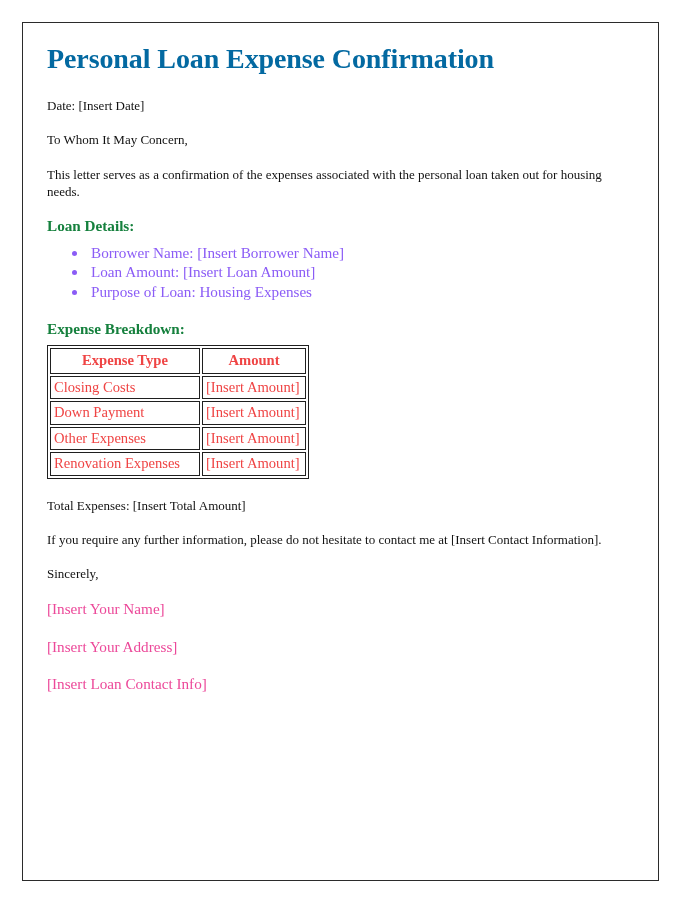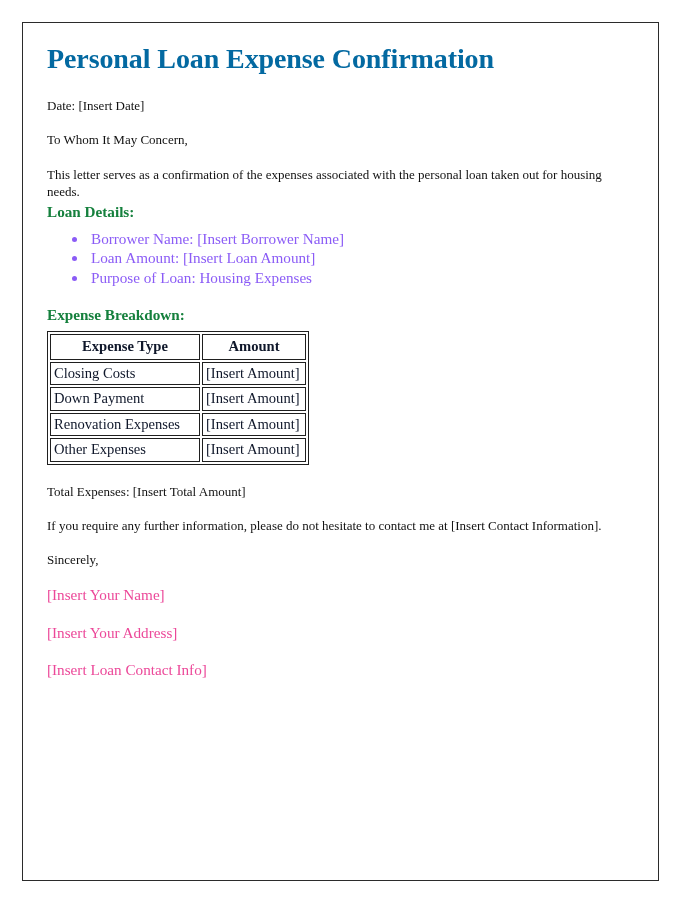--- a/index.html
+++ b/index.html
@@ -47,21 +47,21 @@
   }
 
   
   p.para {
     font-size: 13px;
     line-height: 1.33;
     margin: 0 0 17px 0;
     color: #111111;
   }
   p.para.tight {
-    margin-bottom: 2px;
+    margin-bottom: 16px;
   }
 
   .section-head {
     font-size: 15.2px;
     font-weight: bold;
     line-height: 1.33;
     margin: 0 0 6px 0;
     color: #15803d;
   }
 
@@ -90,21 +90,21 @@
     background: #ffffff;
     table-layout: fixed;
     width: 258px;
   }
   table.expense-table th,
   table.expense-table td {
     border: 1px solid #1f1f1f;
     font-size: 14.6px;
     line-height: 1.2;
     padding: 2px 3px;
-    color: #0f172a;
+    color: #ef4444;
     white-space: nowrap;
     overflow: hidden;
   }
   table.expense-table th {
     font-weight: bold;
     text-align: center;
     padding-top: 3px;
     padding-bottom: 3px;
   }
   table.expense-table td {
@@ -161,25 +161,25 @@
         <tbody>
           <tr>
             <td>Closing Costs</td>
             <td>[Insert Amount]</td>
           </tr>
           <tr>
             <td>Down Payment</td>
             <td>[Insert Amount]</td>
           </tr>
           <tr>
-            <td>Renovation Expenses</td>
+            <td>Other Expenses</td>
             <td>[Insert Amount]</td>
           </tr>
           <tr>
-            <td>Other Expenses</td>
+            <td>Renovation Expenses</td>
             <td>[Insert Amount]</td>
           </tr>
         </tbody>
       </table>
     </div>
 
     <p class="para">Total Expenses: [Insert Total Amount]</p>
 
     <p class="para">If you require any further information, please do not hesitate to contact me at [Insert Contact Information].</p>
 

